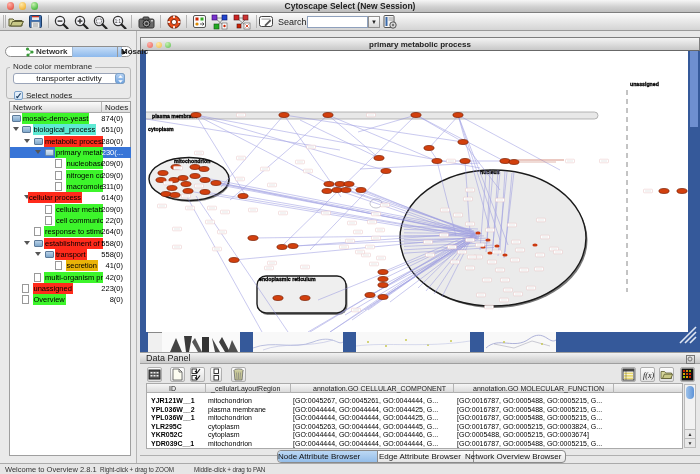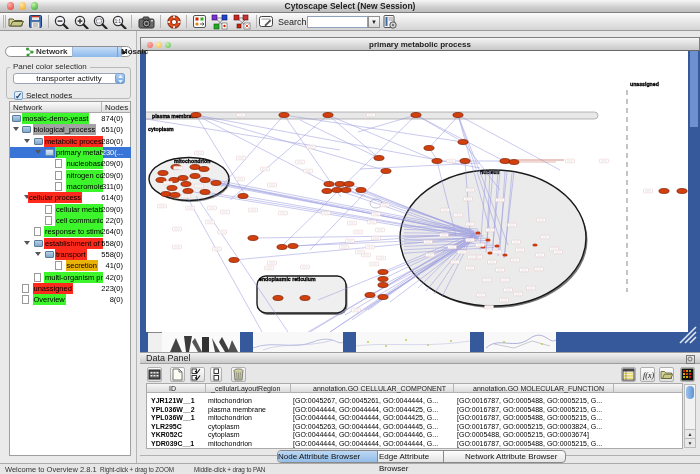--- a/index.html
+++ b/index.html
@@ -571,42 +571,42 @@
         <circle cx="2.5" cy="2" r="1.6" fill="#3a9a3a"></circle>
         <circle cx="7" cy="5" r="1.6" fill="#3a9a3a"></circle>
         <circle cx="3" cy="8" r="1.6" fill="#3a9a3a"></circle>
         <path d="M2.5 2 L7 5 L3 8" stroke="#3a9a3a" fill="none" stroke-width=".8"></path>
       </svg>
     <span id="tab-net">Network</span>
     <span id="tab-mosaic">Mosaic</span>
     <span id="tab-arrow">▶</span>
   </div>
   <div class="abs" id="ncs"></div>
-  <div class="abs" id="ncs-label">Panel color selection</div>
+  <div class="abs" id="ncs-label">Node color membrane</div>
   <div class="abs" id="combo">transporter activity<span id="combo-btn"><svg width="9" height="10" viewBox="0 0 9 10">
           <path d="M4.5 1.2 L6.8 3.8 L2.2 3.8 Z" fill="#fff"></path>
           <path d="M4.5 8.8 L6.8 6.2 L2.2 6.2 Z" fill="#fff"></path>
         </svg></span></div>
   <div class="abs" id="checkbox">✓</div>
   <div class="abs" id="cb-label">Select nodes</div>
   <div class="abs" id="treebox">
     <div id="treehead">
         <span style="position:absolute;left:3px;top:1px;">Network</span>
         <span style="position:absolute;left:95px;top:1px;">Nodes</span>
         <span style="position:absolute;left:91px;top:0;width:1px;height:11px;background:#b5b5b5;"></span>
       </div>
     <div class="trow" style="top:11.0px">
         <span style="position:absolute;left:1.5px;top:2px;width:9px;height:7px;background:linear-gradient(#b8d0e6,#7fa8cc);border:1px solid #5c7a99;border-radius:1px;"></span>
         <span class="lbl" style="left:12.0px;max-width:81.0px;background:#3df52b;color:#000;">mosaic-demo-yeast</span>
         <span class="num" style="color:#000">874(0)</span>
       </div>
 <div class="trow" style="top:22.3px">
         <span class="tri" style="left:2.5px"></span>
         <span style="position:absolute;left:12px;top:2px;width:9px;height:7px;background:linear-gradient(#b8d0e6,#7fa8cc);border:1px solid #5c7a99;border-radius:1px;"></span>
-        <span class="lbl" style="left:22.5px;max-width:70.5px;background:#a3a3a3;color:#000;">biological_process</span>
+        <span class="lbl" style="left:22.5px;max-width:70.5px;background:#5eead4;color:#000;">biological_process</span>
         <span class="num" style="color:#000">651(0)</span>
       </div>
 <div class="trow" style="top:33.7px">
         <span class="tri" style="left:13.5px"></span>
         <span style="position:absolute;left:23.5px;top:2px;width:9px;height:7px;background:linear-gradient(#b8d0e6,#7fa8cc);border:1px solid #5c7a99;border-radius:1px;"></span>
         <span class="lbl" style="left:34.0px;max-width:59.0px;background:#ff2a1b;color:#000;">metabolic process</span>
         <span class="num" style="color:#000">280(0)</span>
       </div>
 <div class="trow" style="top:45.0px">
         <span style="position:absolute;left:0;top:0;width:121px;height:11px;background:#3875d7;"></span>
@@ -806,22 +806,22 @@
       <span class="abs" style="left:310px;">[GO:0016787, GO:0005488, GO:0005215, G...</span>
     </div>
 </div>
 <div class="abs" id="dp-scroll">
   <div class="abs" style="left:1px;top:1px;width:8px;height:13px;background:linear-gradient(90deg,#9ec2ea,#5d93d8);border-radius:4px;"></div>
   <div class="abs" style="left:0px;top:44px;width:10px;height:9px;background:#e8e8e8;border-top:1px solid #bbb;font-size:5px;text-align:center;line-height:9px;color:#333;">▲</div>
   <div class="abs" style="left:0px;top:53px;width:10px;height:9px;background:#e8e8e8;border-top:1px solid #bbb;font-size:5px;text-align:center;line-height:9px;color:#333;">▼</div>
 </div>
 <div class="abs" id="dp-tabs">
   <span class="dptab" style="left:0;width:100px;background:linear-gradient(#bcd8f4,#94bde8);border-right:1px solid #8a8a8a;border-radius:4px 0 0 4px;">Node Attribute Browser</span>
-  <span class="dptab" style="left:101px;width:65px;border-right:1px solid #8a8a8a;">Edge Attribute Browser</span>
-  <span class="dptab" style="left:187px;width:101px;">Network Attribute Browser</span>
+  <span class="dptab" style="left:101px;width:95px;border-right:1px solid #8a8a8a;">Edge Attribute Browser</span>
+  <span class="dptab" style="left:187px;width:101px;">Network Overview Browser</span>
 </div>
 
 <div class="abs" style="left:140px;top:455px;width:560px;height:1px;background:#b0b0b0;"></div>
 <svg class="abs" style="left:672px;top:464px" width="26" height="10" viewBox="0 0 26 10">
 <path d="M6 10 L16 0 M11 10 L21 0 M16 10 L26 0" stroke="#aaa" stroke-width="1"></path>
 </svg>
 <div class="abs" id="statusbar">
   <span class="abs" style="left:5px; top:1px; font-size:7.5px;">Welcome to Overview 2.8.1</span>
   <span class="abs" style="left:100px; top:2px; font-size:6.3px; letter-spacing:-0.1px;">Right-click + drag to ZOOM</span>
   <span class="abs" style="left:194px; top:2px; font-size:6.3px; letter-spacing:-0.1px;">Middle-click + drag to PAN</span>

